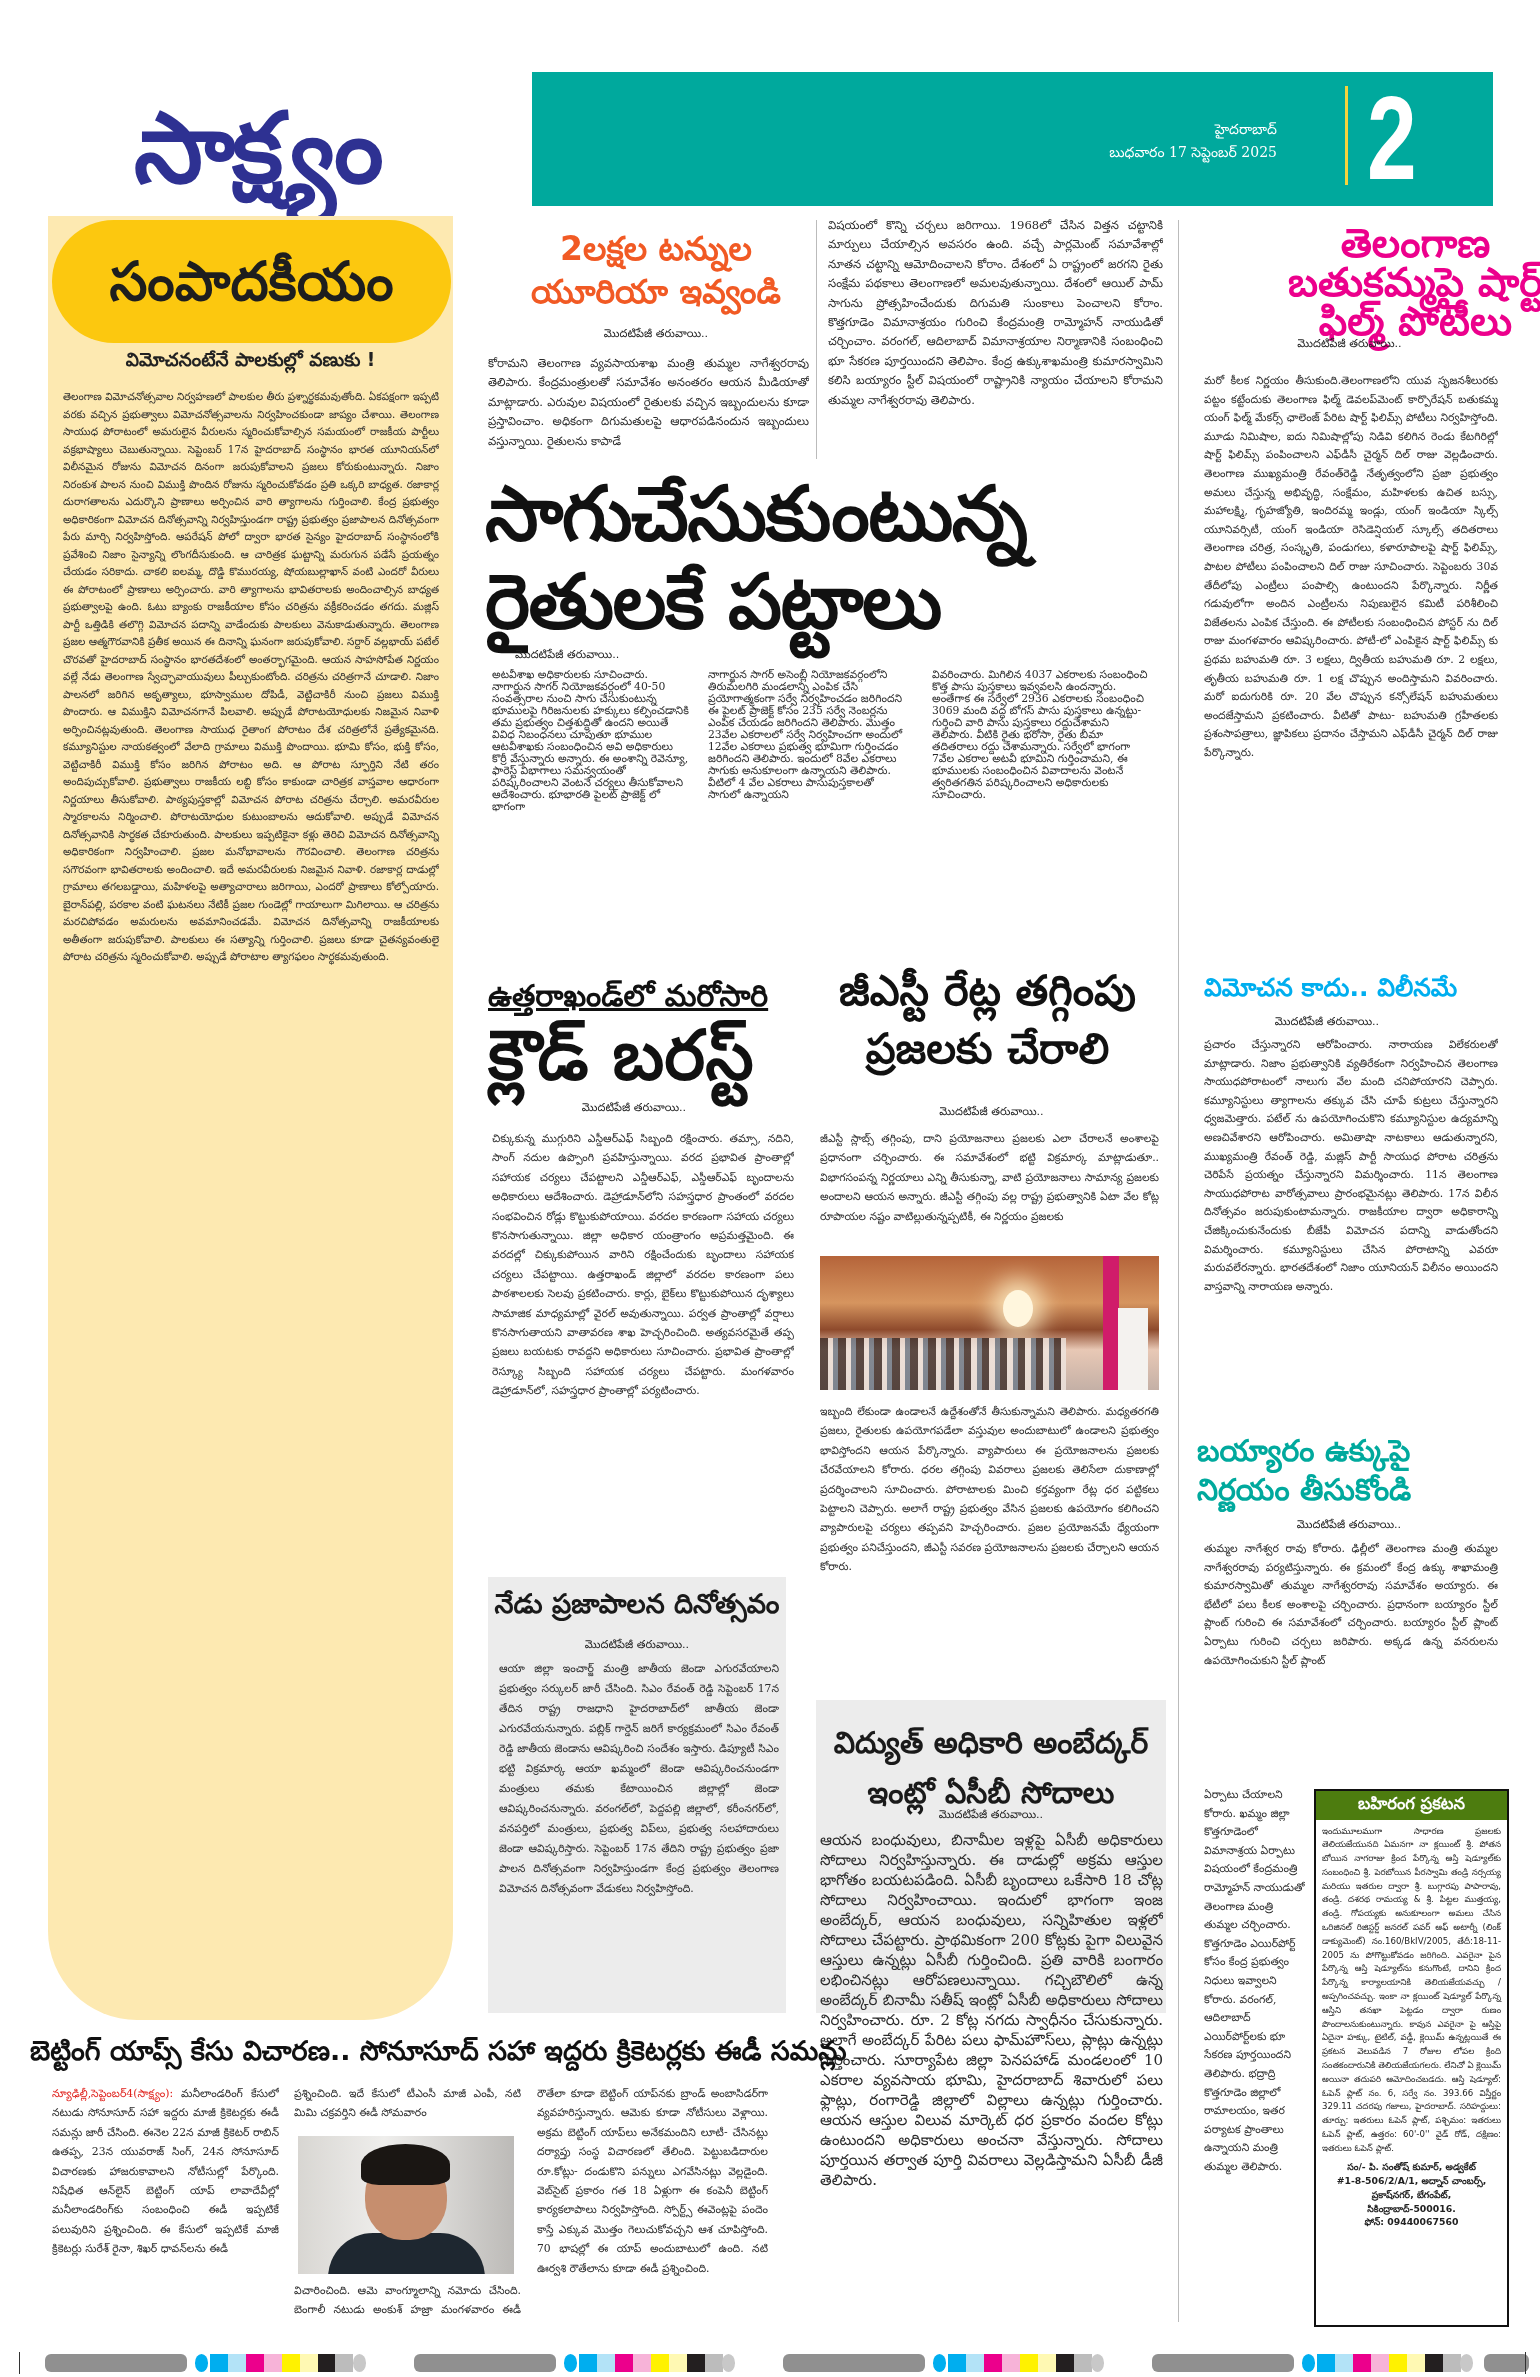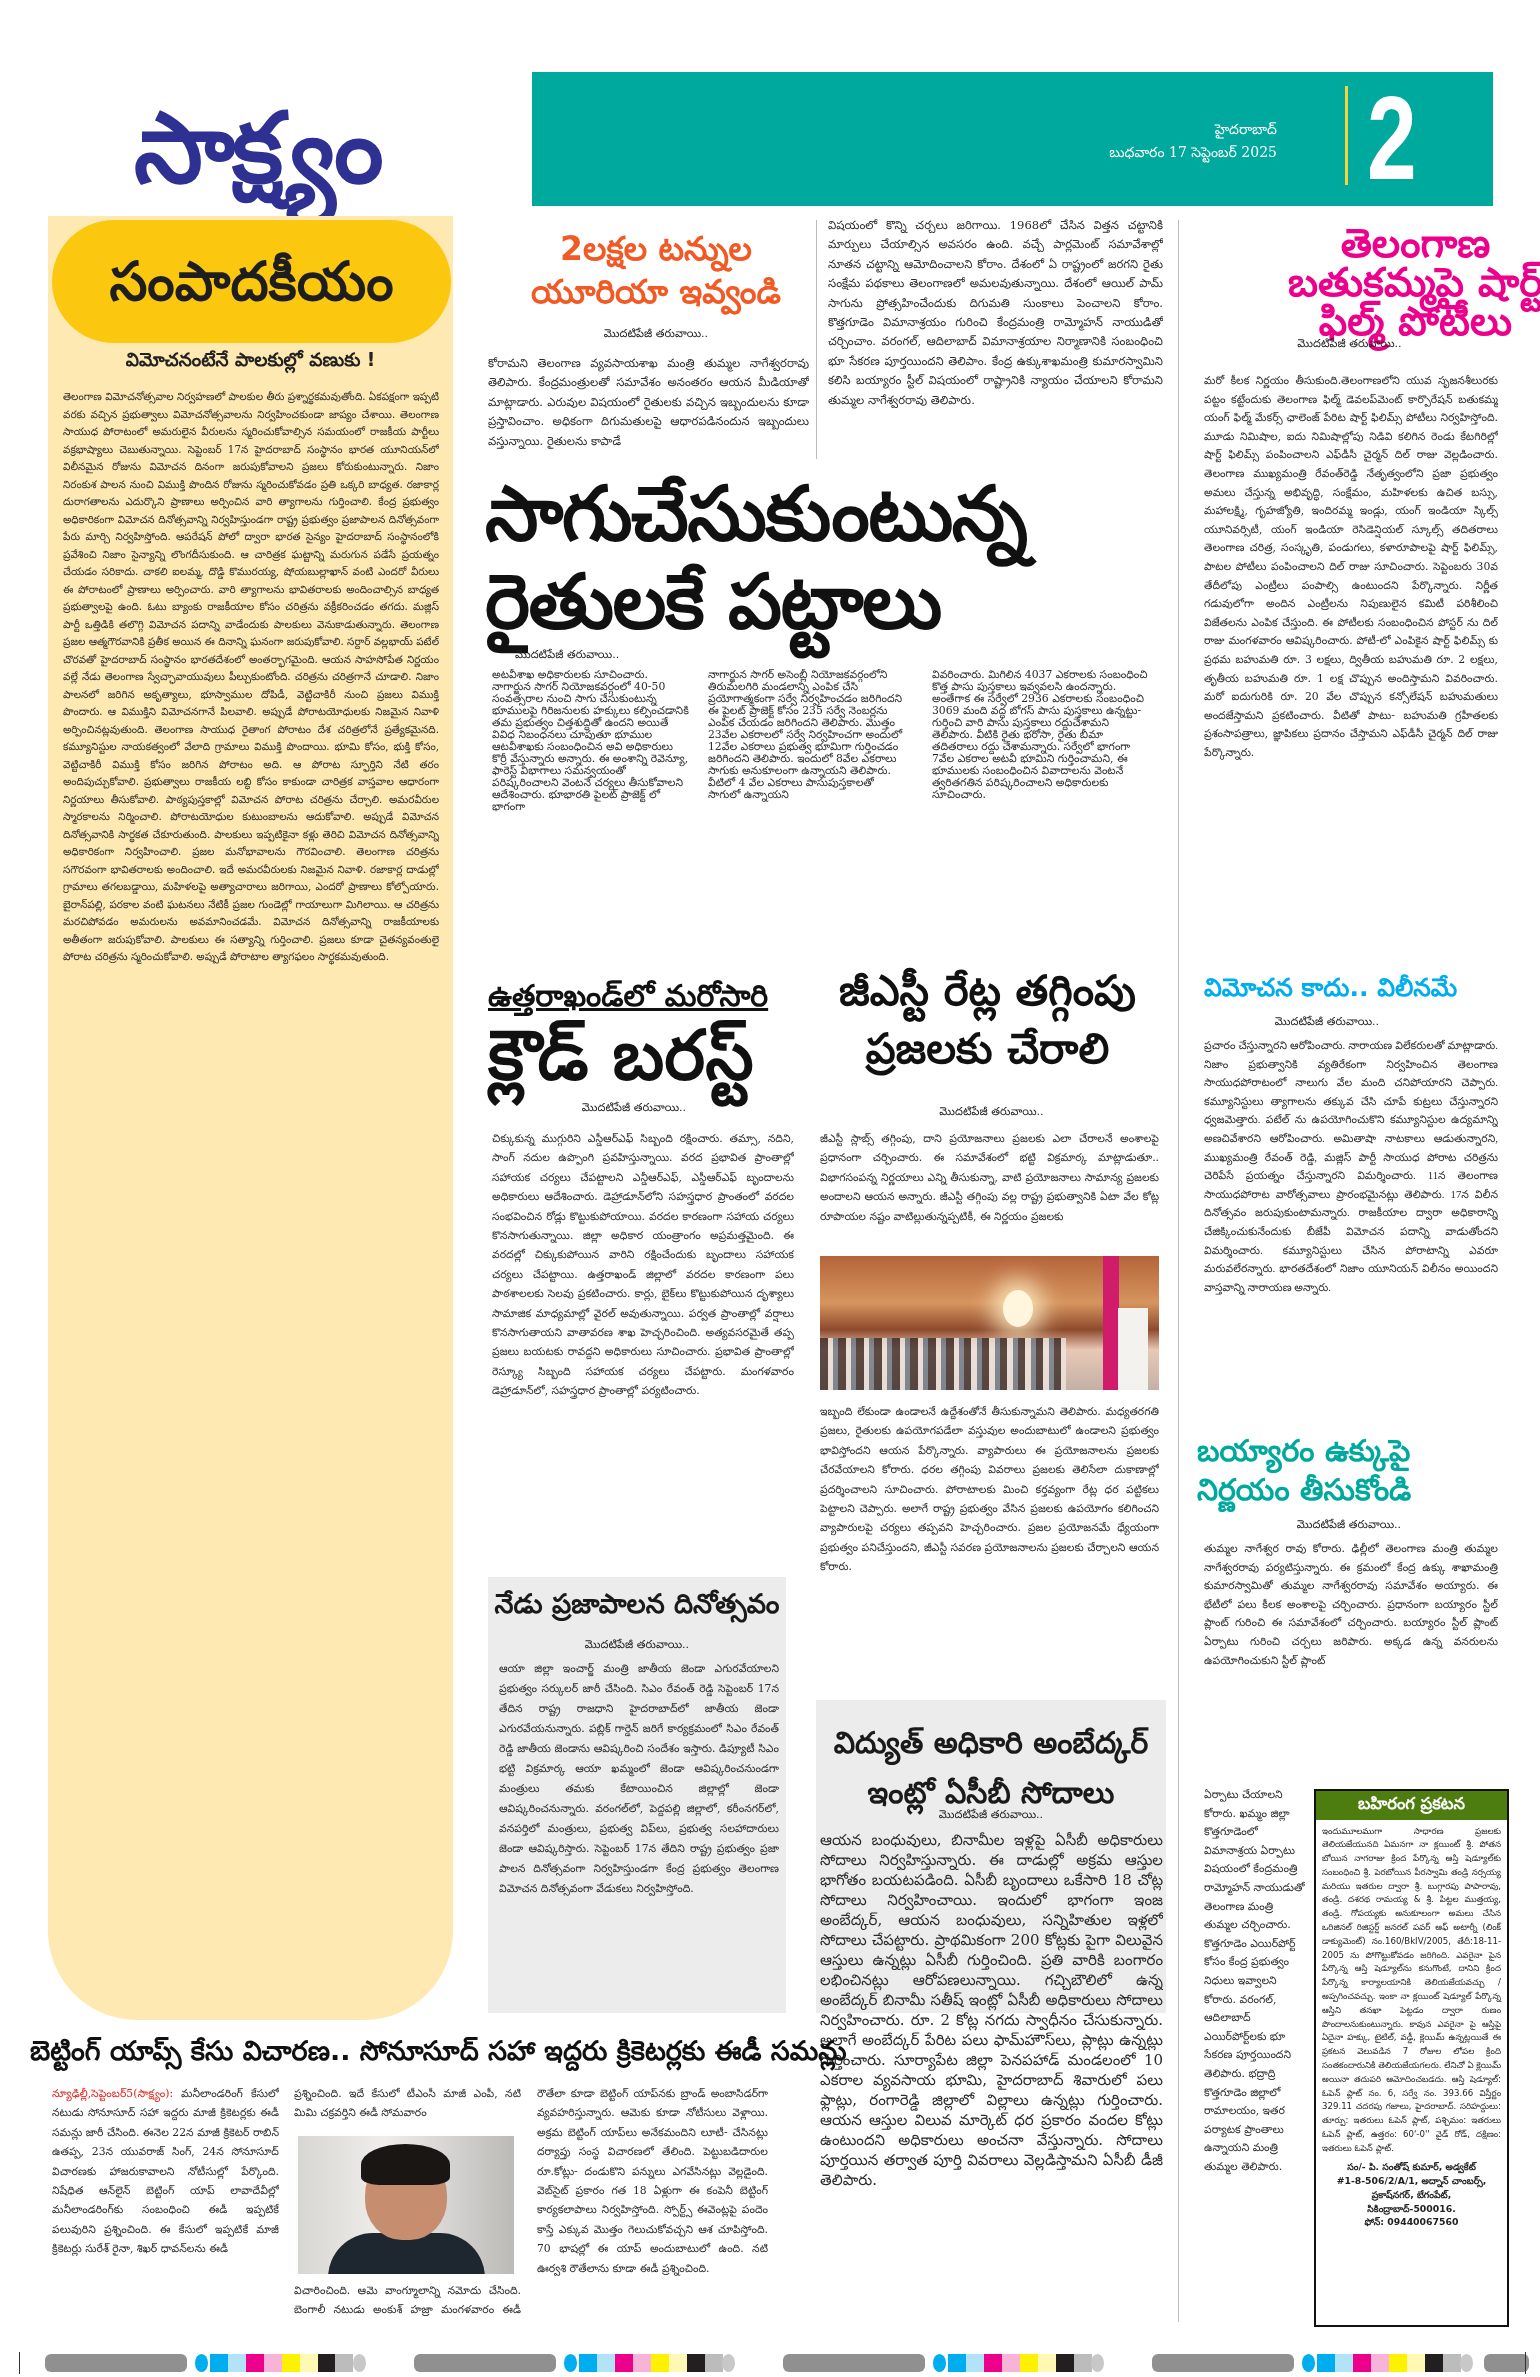--- a/index.html
+++ b/index.html
@@ -69,21 +69,21 @@
   #acb-cont { left: 816px; top: 1803px; width: 350px; }
   #acb-text { left: 820px; top: 1830px; width: 343px; height: 492px; overflow: hidden; font-size: 15px; line-height: 20px; }
 
   
   #sf-head { left: 1259px; top: 224px; width: 313px; font-size: 40px; line-height: 39px; text-align: center; }
   #sf-cont { left: 1193px; top: 332px; width: 313px; }
   #sf-text { left: 1204px; top: 358px; width: 294px; height: 611px; overflow: hidden; font-size: 10.8px; line-height: 18.6px; margin-top: 14px; }
 
   #vim-head { left: 1204px; top: 973px; width: 313px; font-size: 25px; }
   #vim-cont { left: 1193px; top: 1010px; width: 268px; }
-  #vim-text { left: 1204px; top: 1036px; width: 294px; height: 388px; overflow: hidden; font-size: 10.8px; line-height: 18.6px; font-family: Liberation Serif, serif; }
+  #vim-text { left: 1204px; top: 1036px; width: 294px; height: 388px; overflow: hidden; font-size: 10.8px; line-height: 18.6px; }
 
   #bay-head { left: 1197px; top: 1431px; width: 313px; font-size: 30px; line-height: 39px; }
   #bay-cont { left: 1200px; top: 1513px; width: 298px; }
   #bay-text { left: 1204px; top: 1540px; width: 294px; height: 246px; overflow: hidden; font-size: 10.8px; line-height: 18.6px; }
   #bay-text-2 { left: 1204px; top: 1786px; width: 101px; height: 537px; overflow: hidden; font-size: 10.8px; line-height: 18.6px; text-align: left; }
 
   
   #ad { left: 1314px; top: 1789px; width: 195px; height: 538px; border: 2.2px solid #111; background: #fff; overflow: hidden; }
   #ad-head { background: #4d7c0f; color: #fff; font-weight: 700; font-size: 16.4px; text-align: center; padding: 3px 0; }
   #ad-text { padding: 4.5px 6px; font-family: "DejaVu Sans", sans-serif; font-size: 8.6px; line-height: 13.8px; text-align: justify; color: #222; }
@@ -180,21 +180,21 @@
     <div>సం/- పి. సంతోష్ కుమార్, అడ్వకేట్</div>
     <div>#1-8-506/2/A/1, అద్నాన్ చాంబర్స్,</div>
     <div>ప్రకాష్‌నగర్, బేగంపేట్,</div>
     <div>సికింద్రాబాద్-500016.</div>
     <div>ఫోన్: 09440067560</div>
   </div>
 </div>
 
 <div id="bet-head" class="abs">బెట్టింగ్ యాప్స్ కేసు విచారణ.. సోనూసూద్ సహా ఇద్దరు క్రికెటర్లకు ఈడీ సమన్లు</div>
 <div id="bet-col-1" class="abs body-text">
-  <span id="bet-dateline" style="color: rgb(224, 32, 27);">న్యూఢిల్లీ,సెప్టెంబర్5(సాక్ష్యం):</span>
+  <span id="bet-dateline" style="color: rgb(224, 32, 27);">న్యూఢిల్లీ,సెప్టెంబర్4(సాక్ష్యం):</span>
   <span>మనీలాండరింగ్ కేసులో నటుడు సోనూసూద్ సహా ఇద్దరు మాజీ క్రికెటర్లకు ఈడీ సమన్లు జారీ చేసింది. ఈనెల 22న మాజీ క్రికెటర్ రాబిన్ ఉతప్ప, 23న యువరాజ్ సింగ్, 24న సోనూసూద్ విచారణకు హాజరుకావాలని నోటీసుల్లో పేర్కొంది. నిషేధిత ఆన్‌లైన్ బెట్టింగ్ యాప్ లావాదేవీల్లో మనీలాండరింగ్‌కు సంబంధించి ఈడీ ఇప్పటికే పలువురిని ప్రశ్నించింది. ఈ కేసులో ఇప్పటికే మాజీ క్రికెటర్లు సురేశ్ రైనా, శిఖర్ ధావన్‌లను ఈడీ</span>
 </div>
 <div id="bet-col-2" class="abs body-text">ప్రశ్నించింది. ఇదే కేసులో టీఎంసీ మాజీ ఎంపీ, నటి మిమి చక్రవర్తిని ఈడీ సోమవారం</div>
 <div id="bet-photo" class="abs">
   <div class="shirt"></div>
   <div class="head"></div>
   <div class="hair"></div>
 </div>
 <div id="bet-col-2b" class="abs body-text">విచారించింది. ఆమె వాంగ్మూలాన్ని నమోదు చేసింది. బెంగాలీ నటుడు అంకుశ్ హజ్రా మంగళవారం ఈడీ ఎదుట హాజరయ్యారు. నటి ఊర్వశి</div>
 <div id="bet-col-3" class="abs body-text">రౌతేలా కూడా బెట్టింగ్ యాప్‌నకు బ్రాండ్ అంబాసిడర్‌గా వ్యవహరిస్తున్నారు. ఆమెకు కూడా నోటీసులు వెళ్లాయి. అక్రమ బెట్టింగ్ యాప్‌లు అనేకమందిని లూటీ- చేసినట్లు దర్యాప్తు సంస్థ విచారణలో తేలింది. పెట్టుబడిదారుల రూ.కోట్లు- దండుకొని పన్నులు ఎగవేసినట్లు వెల్లడైంది. వెబ్‌సైట్ ప్రకారం గత 18 ఏళ్లుగా ఈ కంపెనీ బెట్టింగ్ కార్యకలాపాలు నిర్వహిస్తోంది. స్పోర్ట్స్ ఈవెంట్లపై పందెం కాస్తే ఎక్కువ మొత్తం గెలుచుకోవచ్చని ఆశ చూపిస్తోంది. 70 భాషల్లో ఈ యాప్ అందుబాటులో ఉంది. నటి ఊర్వశి రౌతేలాను కూడా ఈడీ ప్రశ్నించింది.</div>

